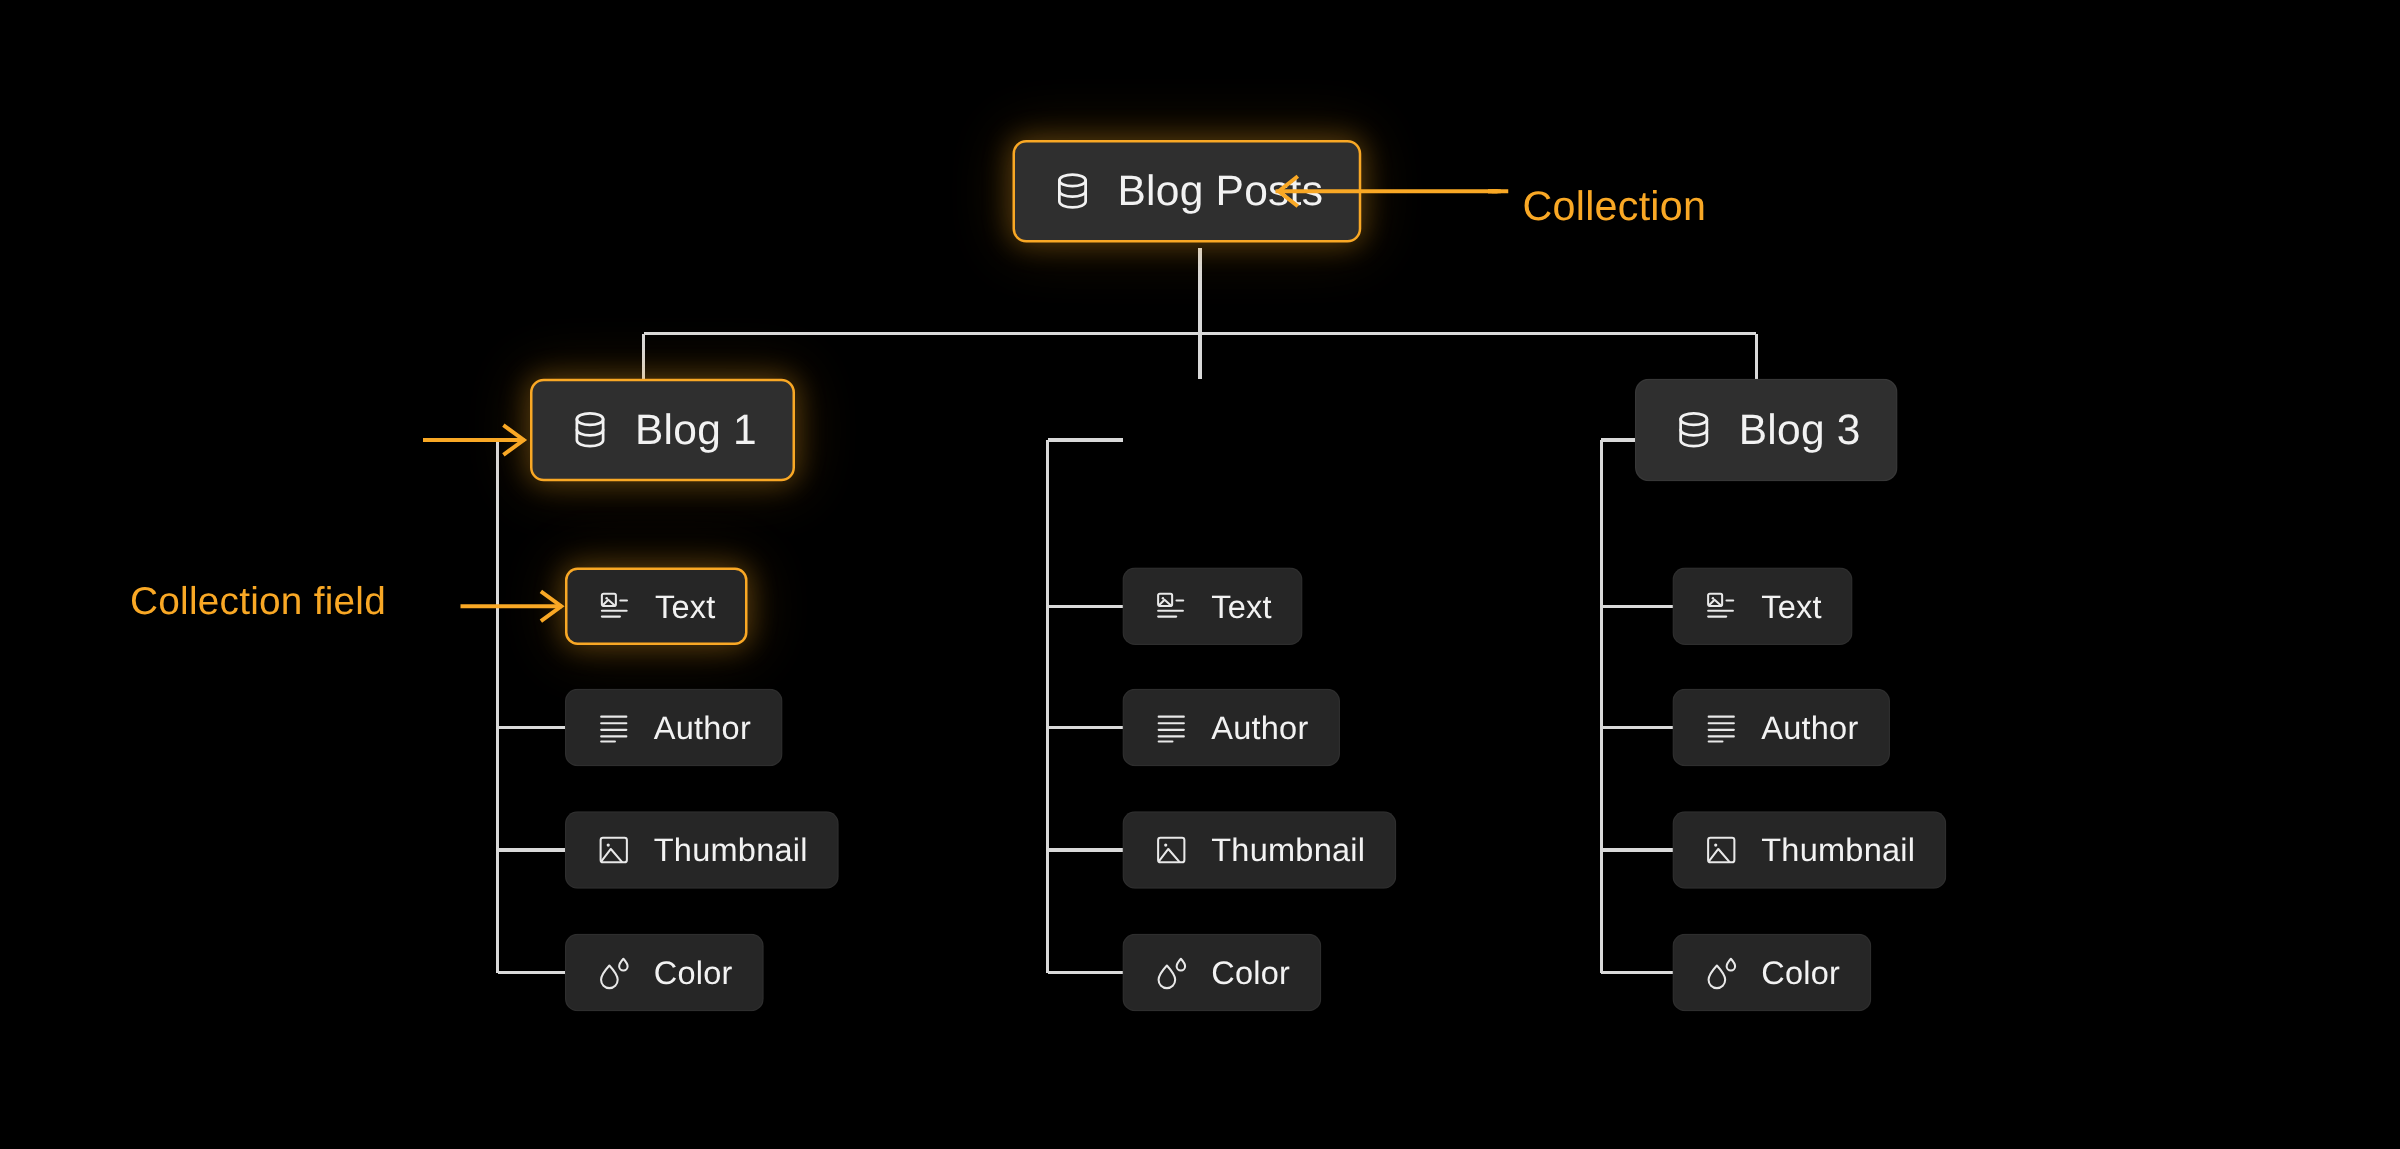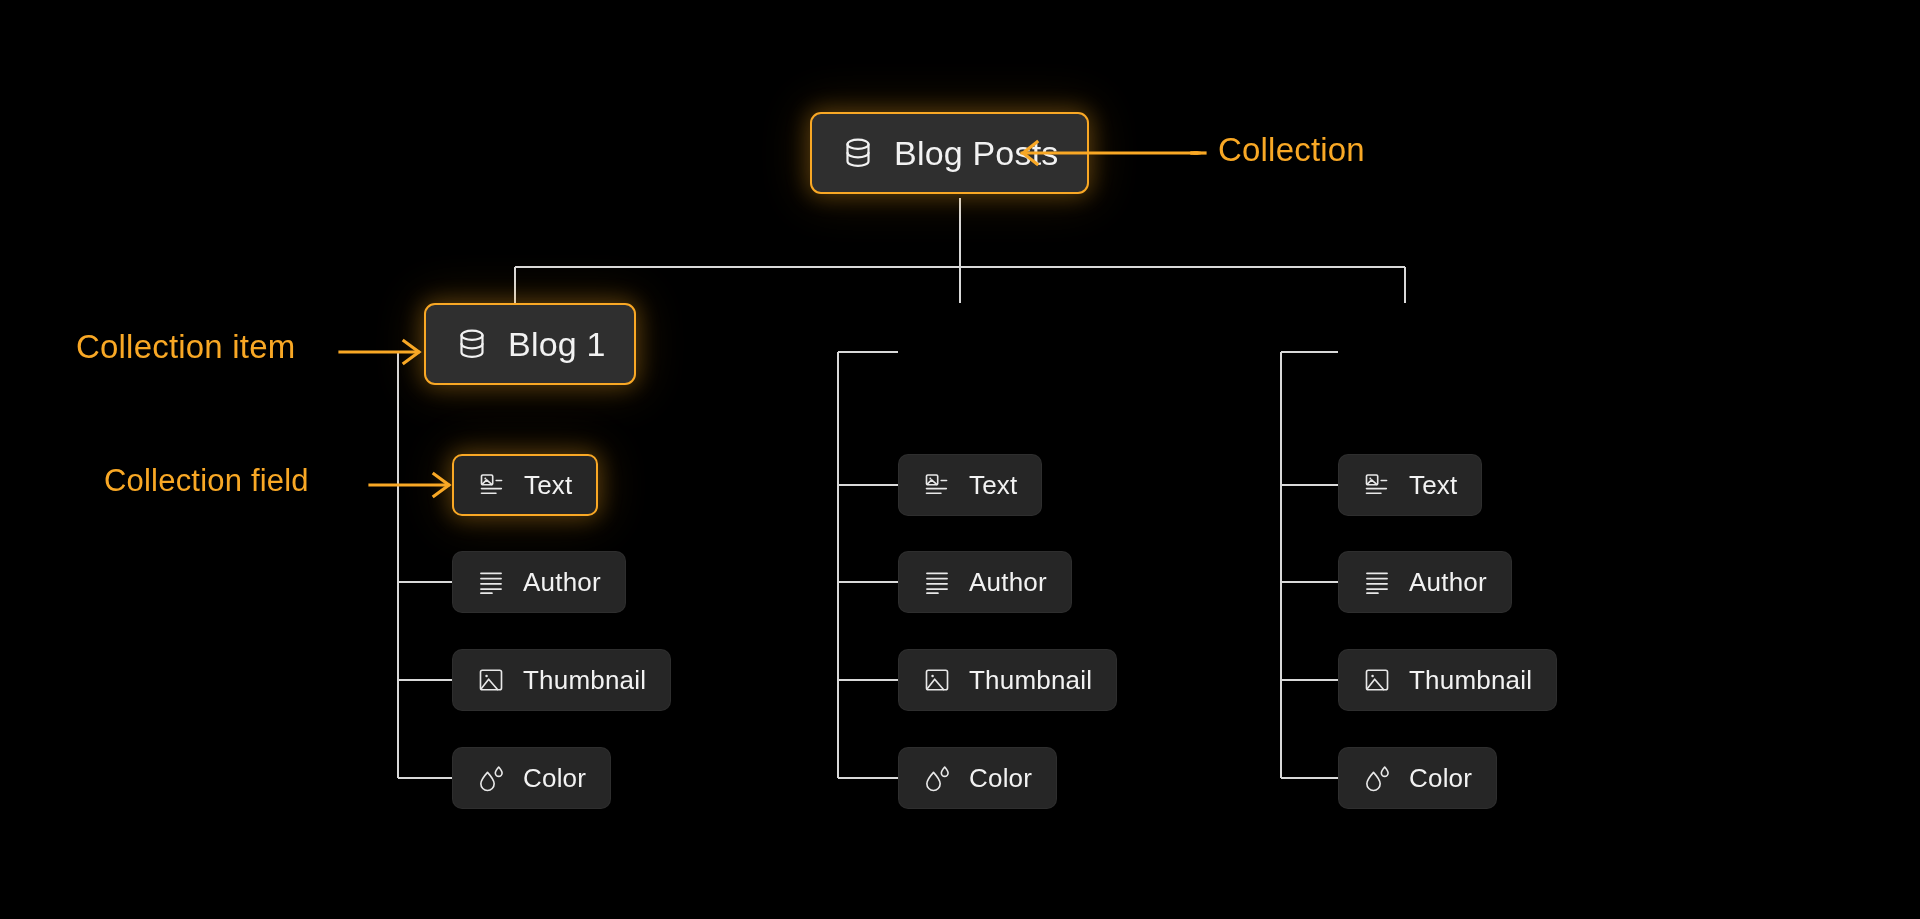--- a/index.html
+++ b/index.html
@@ -120,23 +120,22 @@
         <path d="M404 341 L419 352 L404 363" stroke-linejoin="miter"></path>
       </g>
 
       <g>
         <path d="M370 485 L448 485"></path>
         <path d="M434 474 L449 485 L434 496" stroke-linejoin="miter"></path>
       </g>
     </g>
   </svg>
 
-  <div class="annot" style="left:1218px; top:131px;">Collection</div>
-
-  <div class="annot" style="left:76px; top:328px;">Collection item</div>
+  <div class="annot" style="left:1218px; top:146px;">Collection</div>
+
 
   <div class="annot annot-sm" style="left:104px; top:463px;text-align:right;">Collection field</div>
 
   <div class="node node-db hl" style="left:810px; top:112px;">
     <span class="ico">
       <svg viewBox="0 0 24 24" fill="none" stroke="#F2F2F2" stroke-width="1.45" stroke-linecap="round" stroke-linejoin="round">
         <ellipse cx="12" cy="6.2" rx="7" ry="3.1"></ellipse>
         <path d="M5 6.2v5.6c0 1.71 3.13 3.1 7 3.1s7-1.39 7-3.1V6.2"></path>
         <path d="M5 11.9v5.6c0 1.71 3.13 3.1 7 3.1s7-1.39 7-3.1v-5.6"></path>
       </svg>
@@ -149,20 +148,30 @@
       <svg viewBox="0 0 24 24" fill="none" stroke="#F2F2F2" stroke-width="1.45" stroke-linecap="round" stroke-linejoin="round">
         <ellipse cx="12" cy="6.2" rx="7" ry="3.1"></ellipse>
         <path d="M5 6.2v5.6c0 1.71 3.13 3.1 7 3.1s7-1.39 7-3.1V6.2"></path>
         <path d="M5 11.9v5.6c0 1.71 3.13 3.1 7 3.1s7-1.39 7-3.1v-5.6"></path>
       </svg>
     </span>
     <span class="label">Blog 1</span>
   </div>
 
 
+  <div class="node node-db" style="left:1308px; top:303px;">
+    <span class="ico">
+      <svg viewBox="0 0 24 24" fill="none" stroke="#F2F2F2" stroke-width="1.45" stroke-linecap="round" stroke-linejoin="round">
+        <ellipse cx="12" cy="6.2" rx="7" ry="3.1"></ellipse>
+        <path d="M5 6.2v5.6c0 1.71 3.13 3.1 7 3.1s7-1.39 7-3.1V6.2"></path>
+        <path d="M5 11.9v5.6c0 1.71 3.13 3.1 7 3.1s7-1.39 7-3.1v-5.6"></path>
+      </svg>
+    </span>
+    <span class="label">Blog 3</span>
+  </div>
 
   <div class="node node-field hl" style="left:452px; top:454px;">
     <span class="ico">
       <svg viewBox="0 0 24 24" fill="none" stroke="#E8E8E8" stroke-width="1.4" stroke-linecap="round" stroke-linejoin="round">
         <rect x="3" y="3.4" width="9.6" height="8.4" rx="1.1"></rect>
         <circle cx="6.3" cy="6.5" r="0.85" fill="#E8E8E8" stroke="none"></circle>
         <path d="M3.6 11.3 L7.4 7.6 L12 11.6"></path>
         <path d="M15.6 8.1 h4.6"></path>
         <path d="M3 15.1 h17"></path>
         <path d="M3 19.1 h12.4"></path>

